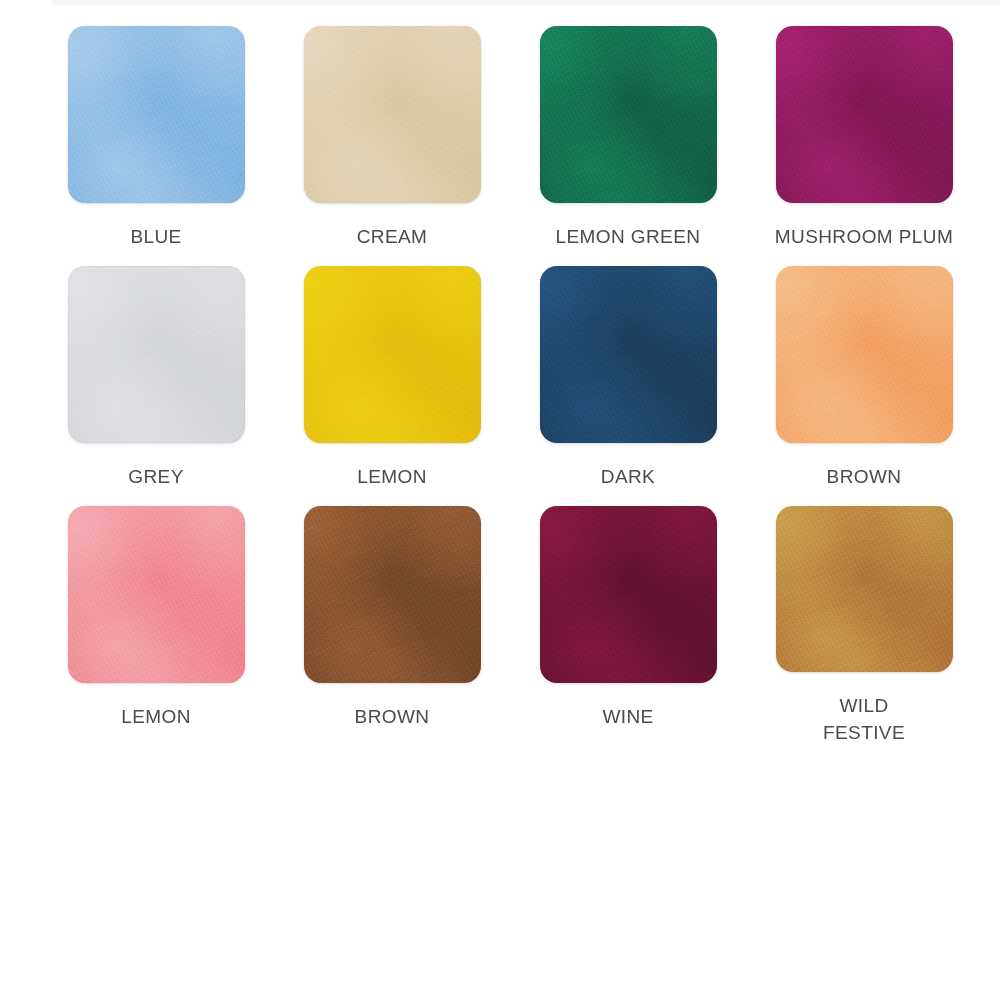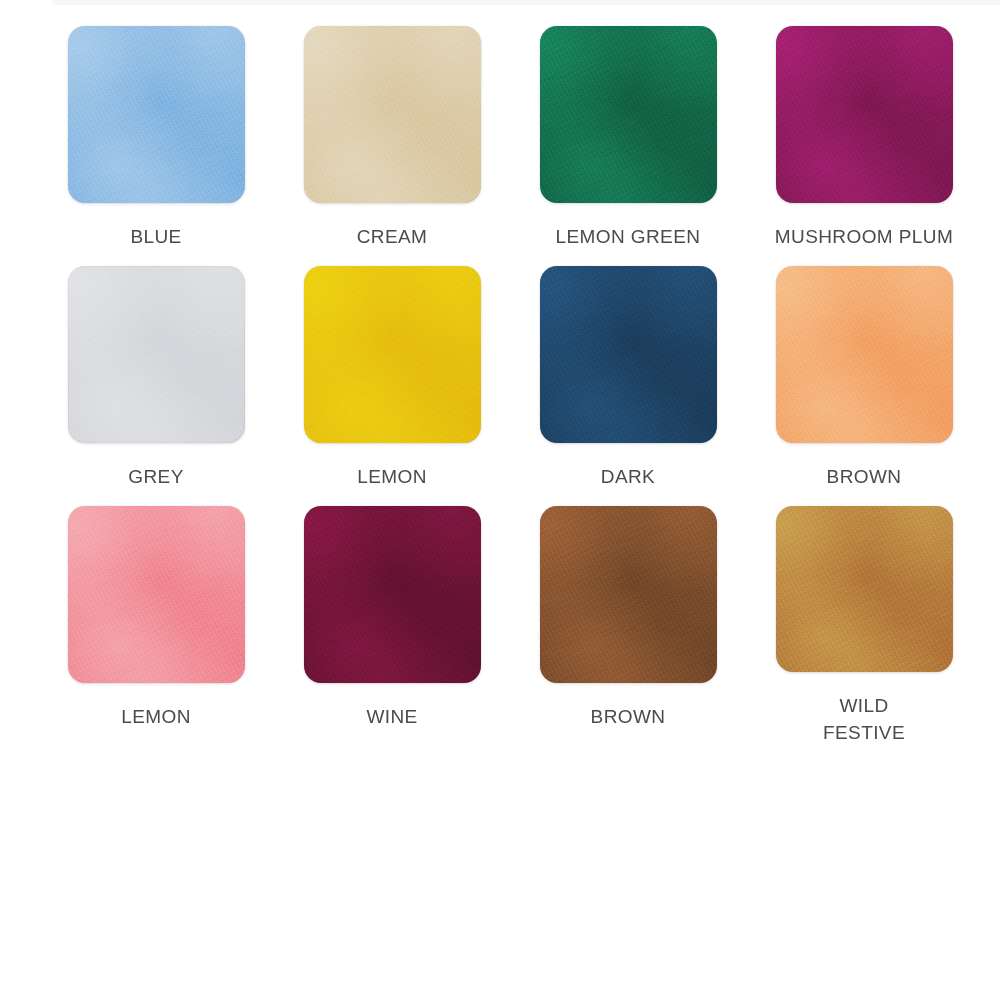--- a/index.html
+++ b/index.html
@@ -185,29 +185,29 @@
         <div class="swatch-label">BROWN</div>
       </div>
       <div class="swatch-cell">
         <div class="swatch-chip-wrap">
           <div class="swatch-chip" style="--c: var(--chipcolor); --chipcolor: #f2909a; background-color: rgb(242, 144, 154);"></div>
         </div>
         <div class="swatch-label">LEMON</div>
       </div>
       <div class="swatch-cell">
         <div class="swatch-chip-wrap">
+          <div class="swatch-chip" style="--c: var(--chipcolor); --chipcolor: #7f4f2d; background-color: rgb(127, 79, 45);"></div>
+        </div>
+        <div class="swatch-label">BROWN</div>
+      </div>
+      <div class="swatch-cell">
+        <div class="swatch-chip-wrap">
           <div class="swatch-chip" style="--c: var(--chipcolor); --chipcolor: #6d1336; background-color: rgb(109, 19, 54);"></div>
         </div>
         <div class="swatch-label">WINE</div>
-      </div>
-      <div class="swatch-cell">
-        <div class="swatch-chip-wrap">
-          <div class="swatch-chip" style="--c: var(--chipcolor); --chipcolor: #7f4f2d; background-color: rgb(127, 79, 45);"></div>
-        </div>
-        <div class="swatch-label">BROWN</div>
       </div>
       <div class="swatch-cell">
         <div class="swatch-chip-wrap">
           <div class="swatch-chip" style="--c: var(--chipcolor); --chipcolor: #b9813f; background-color: rgb(185, 129, 63);"></div>
         </div>
         <div class="swatch-label">WILD
 FESTIVE</div>
       </div>
     </div>
 

